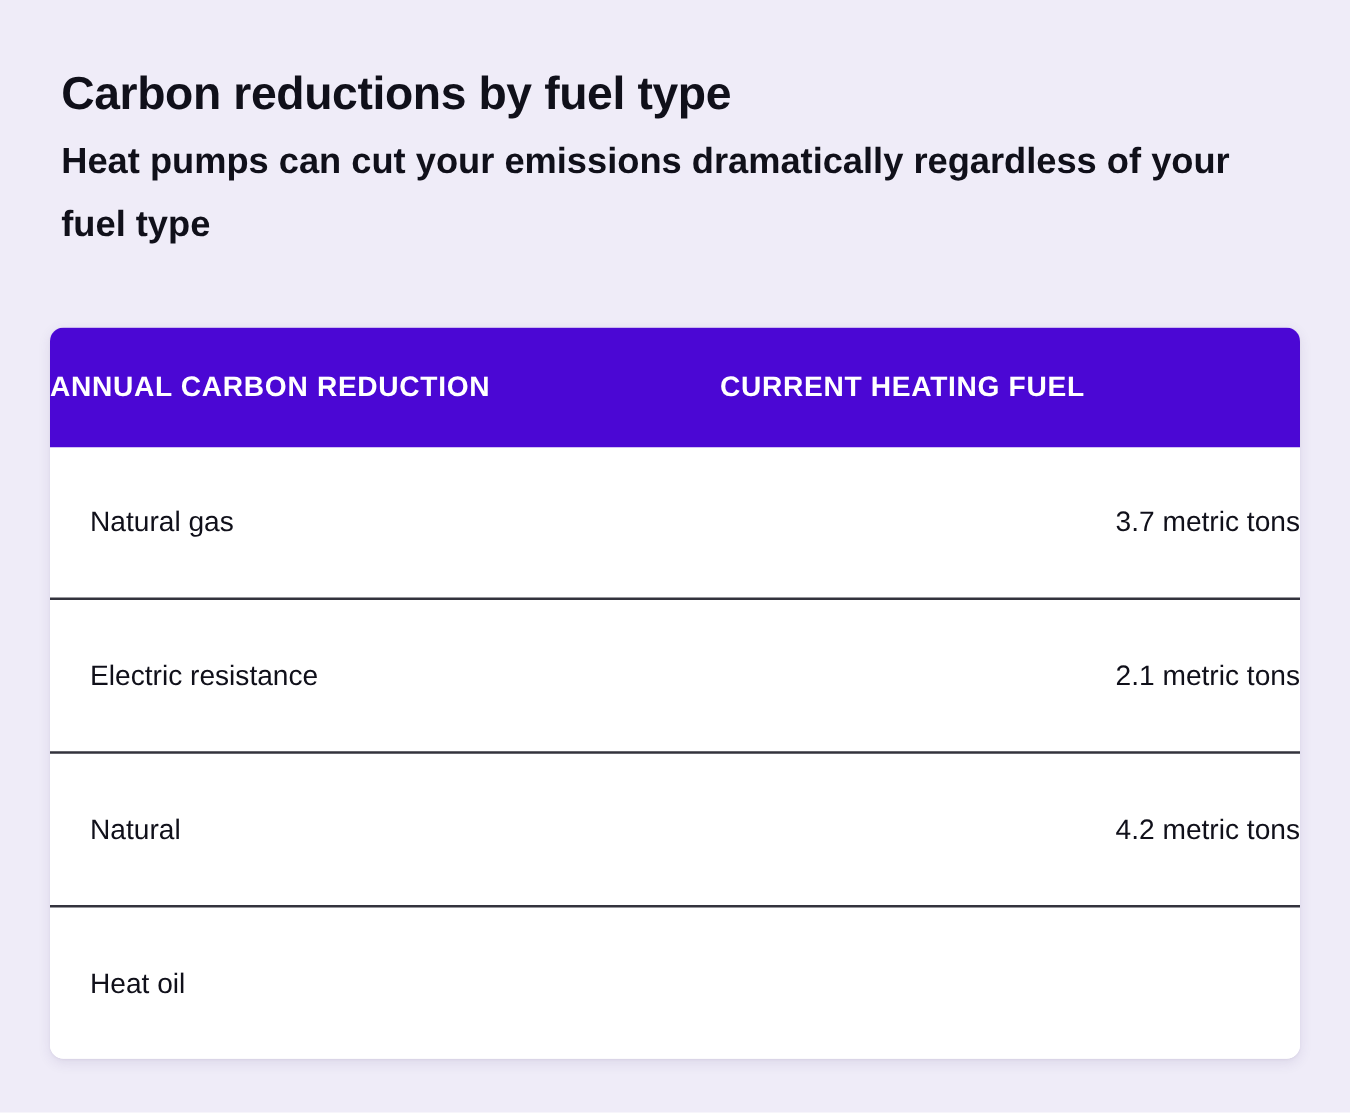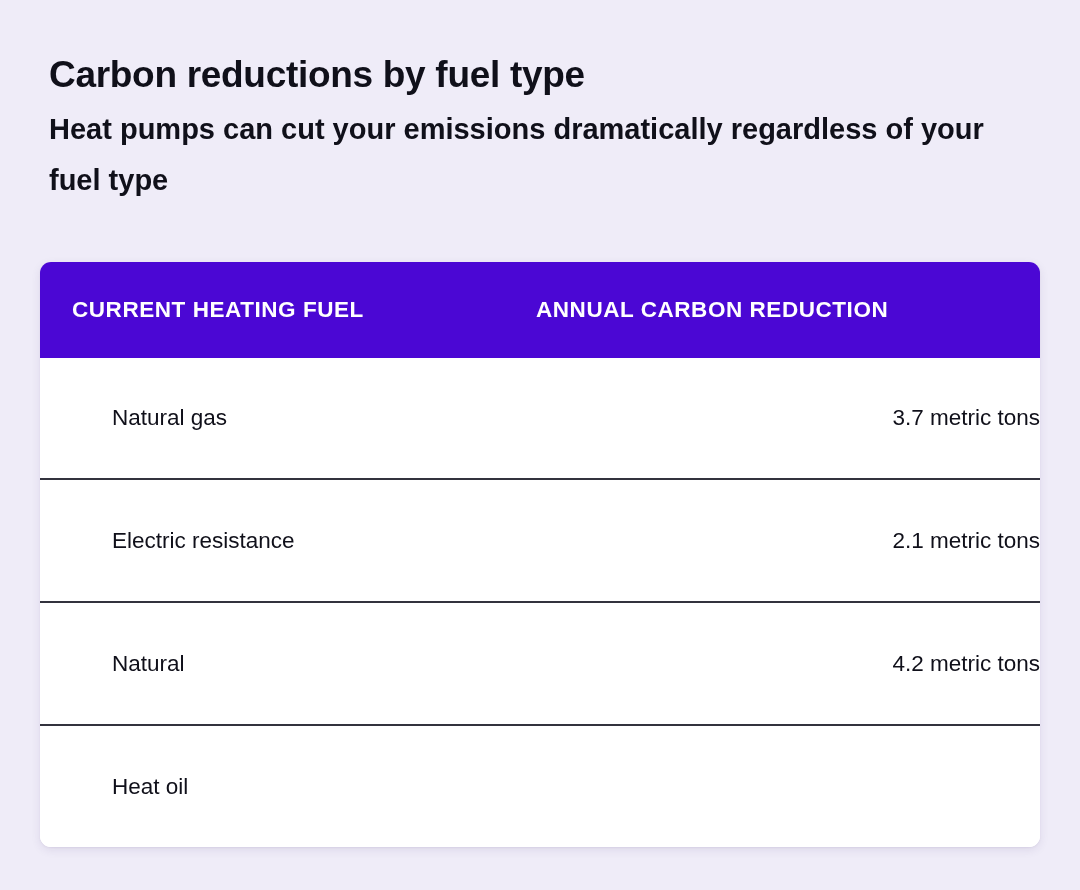--- a/index.html
+++ b/index.html
@@ -75,21 +75,20 @@
     width: 504px;
     padding-left: 0px;
     box-sizing: border-box;
   }
   .table-row {
     display: flex;
     align-items: center;
     height: 121px;
     background: #ffffff;
     border-top: 2px solid #33333d;
-    padding-left: 40px;
   }
   .table-row.first-row {
     border-top: none;
     height: 120px;
   }
   .td {
     font-size: 22.5px;
     font-weight: normal;
     color: #10101a;
     box-sizing: border-box;
@@ -111,22 +110,22 @@
 <div class="page">
 
   <div class="heading-block">
     <h1 class="title">Carbon reductions by fuel type</h1>
     <p class="subtitle">Heat pumps can cut your emissions dramatically regardless of your fuel type</p>
   </div>
 
   <div class="table-card">
 
     <div class="table-header">
+      <div class="th col-2">ANNUAL CARBON REDUCTION</div>
       <div class="th col-1">CURRENT HEATING FUEL</div>
-      <div class="th col-2">ANNUAL CARBON REDUCTION</div>
     </div>
 
     <div class="table-row first-row">
       <div class="td cell-fuel">Natural gas</div>
       <div class="td cell-reduction">3.7 metric tons</div>
     </div>
 
     <div class="table-row">
       <div class="td cell-fuel">Electric resistance</div>
       <div class="td cell-reduction">2.1 metric tons</div>

